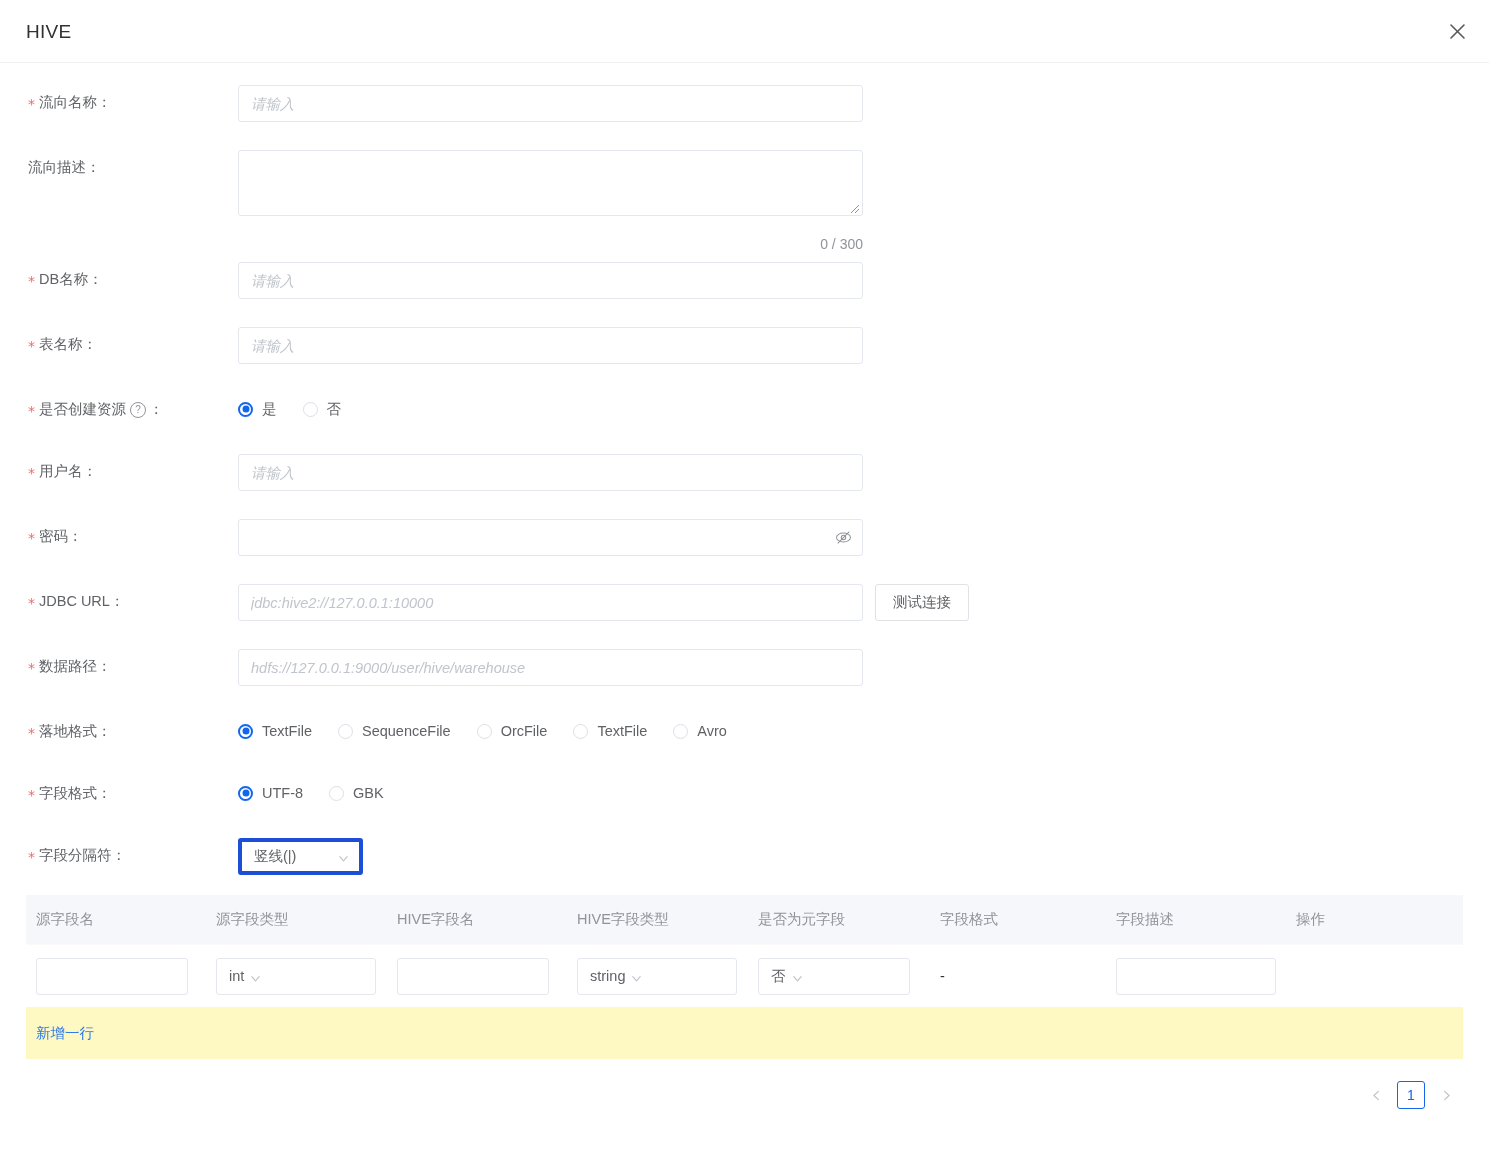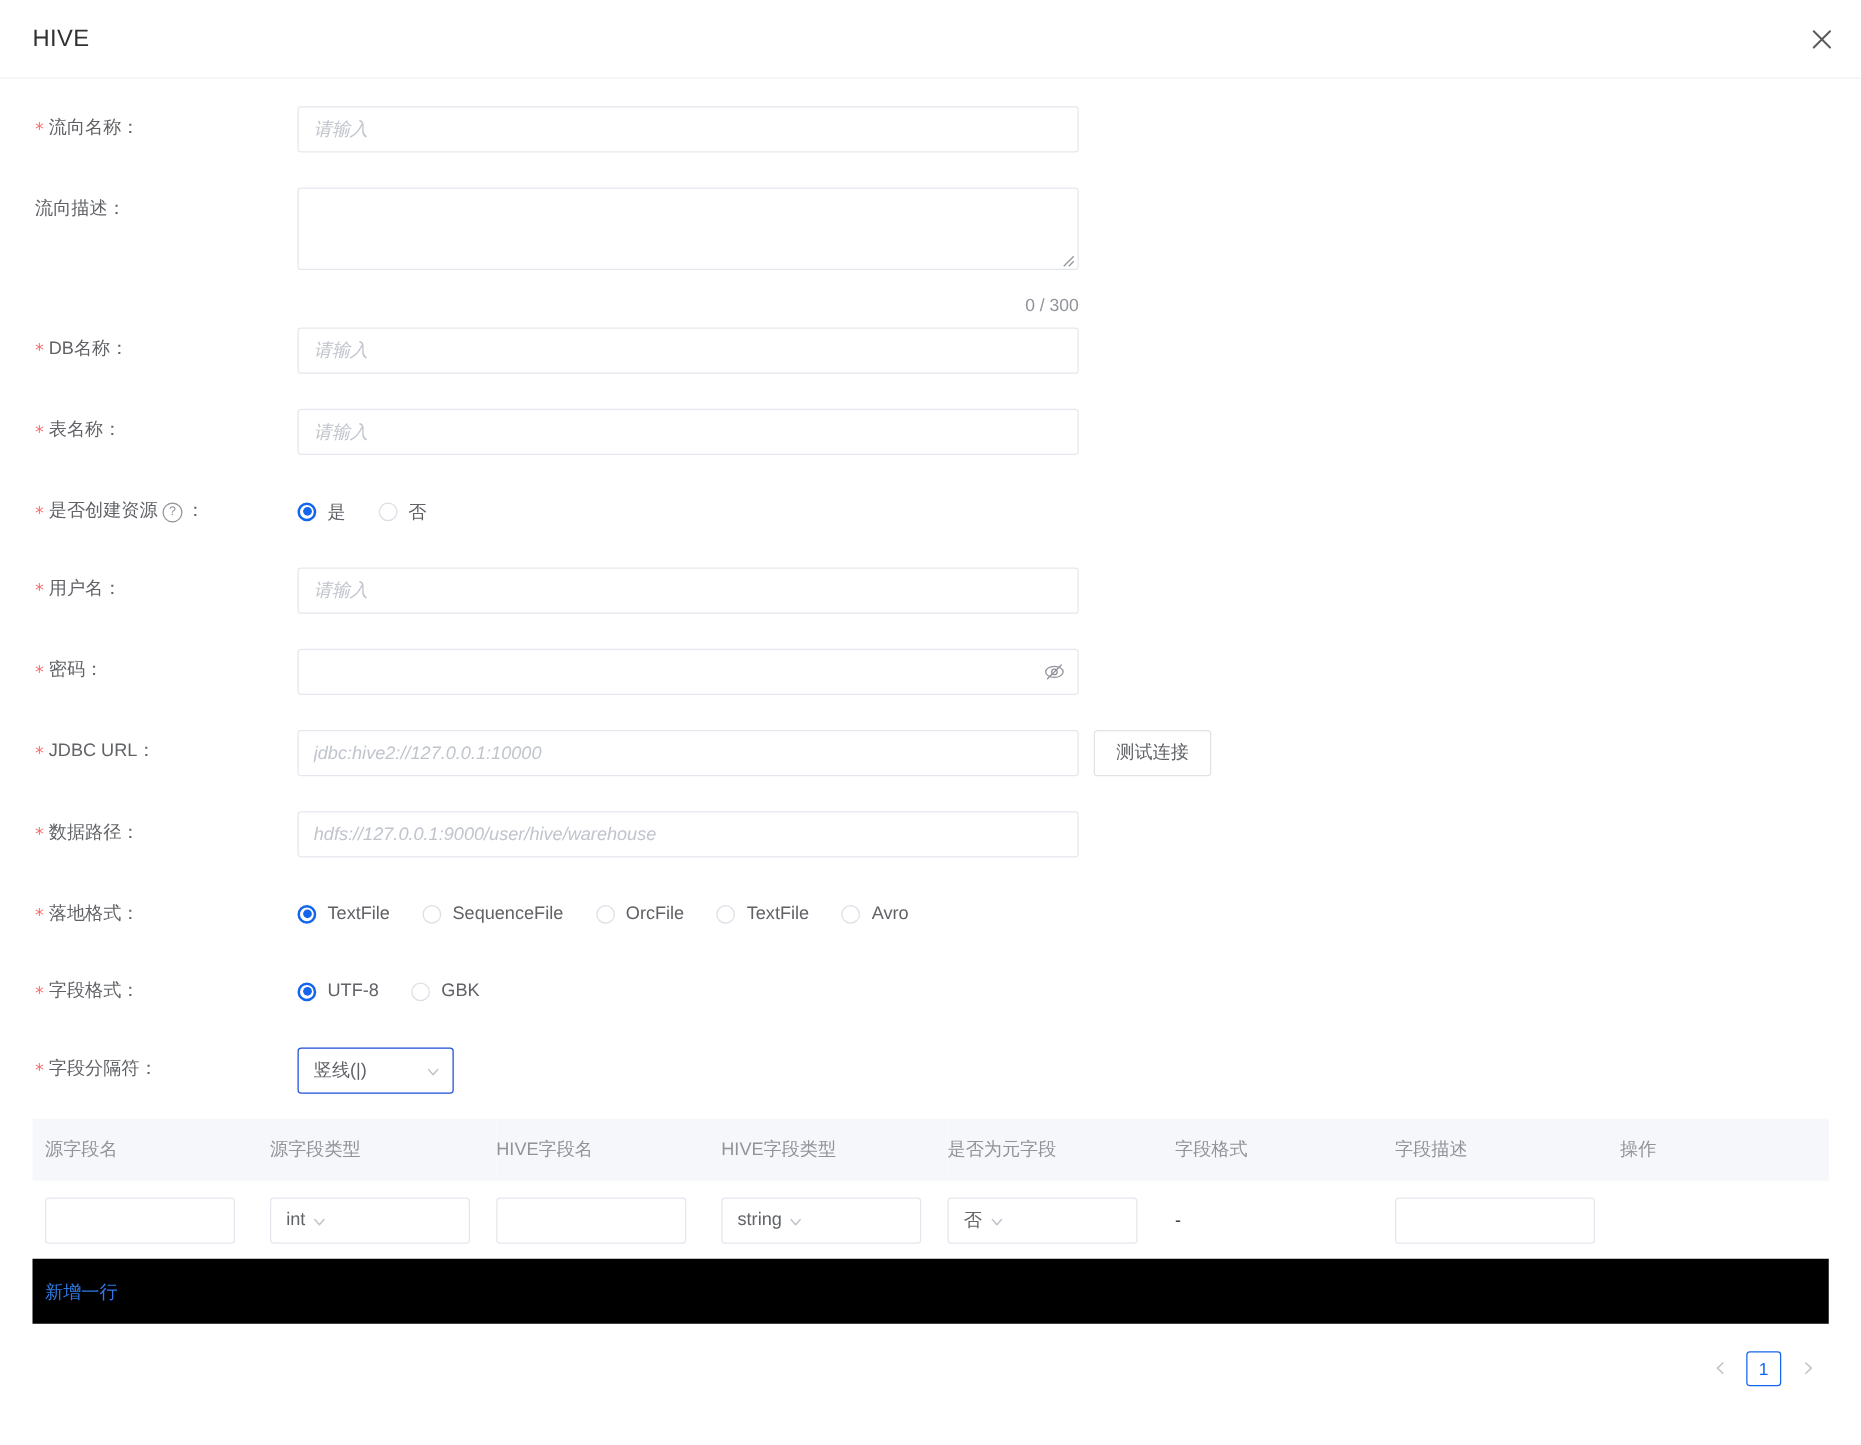--- a/index.html
+++ b/index.html
@@ -221,21 +221,21 @@
     border-radius: 50%;
     background: #1366ec;
   }
   .radio-item.on .radio-label { color: #606266; }
 
   
   .sel {
     box-sizing: border-box;
     width: 125px;
     height: 37px;
-    border: 1px solid #1d4ed8;
+    border: 4px solid #1d4ed8;
     border-radius: 3px;
     background: #fff;
     display: flex;
     align-items: center;
     padding: 0 10px 0 12px;
     font-size: 14.5px;
     color: #606266;
     cursor: pointer;
     position: relative;
   }
@@ -302,21 +302,21 @@
     display: flex;
     align-items: center;
     padding: 0 10px 0 12px;
     font-size: 14.5px;
     color: #606266;
     cursor: pointer;
   }
   .dash { color: #303133; font-size: 14.5px; }
 
   .addrow-bar {
-    background: #000000;
+    background: #fef9c3;
     height: 52px;
     display: flex;
     align-items: center;
     padding-left: 10px;
   }
   .addrow-link {
     color: #2f7ae5;
     font-size: 14.5px;
     cursor: pointer;
     text-decoration: none;

